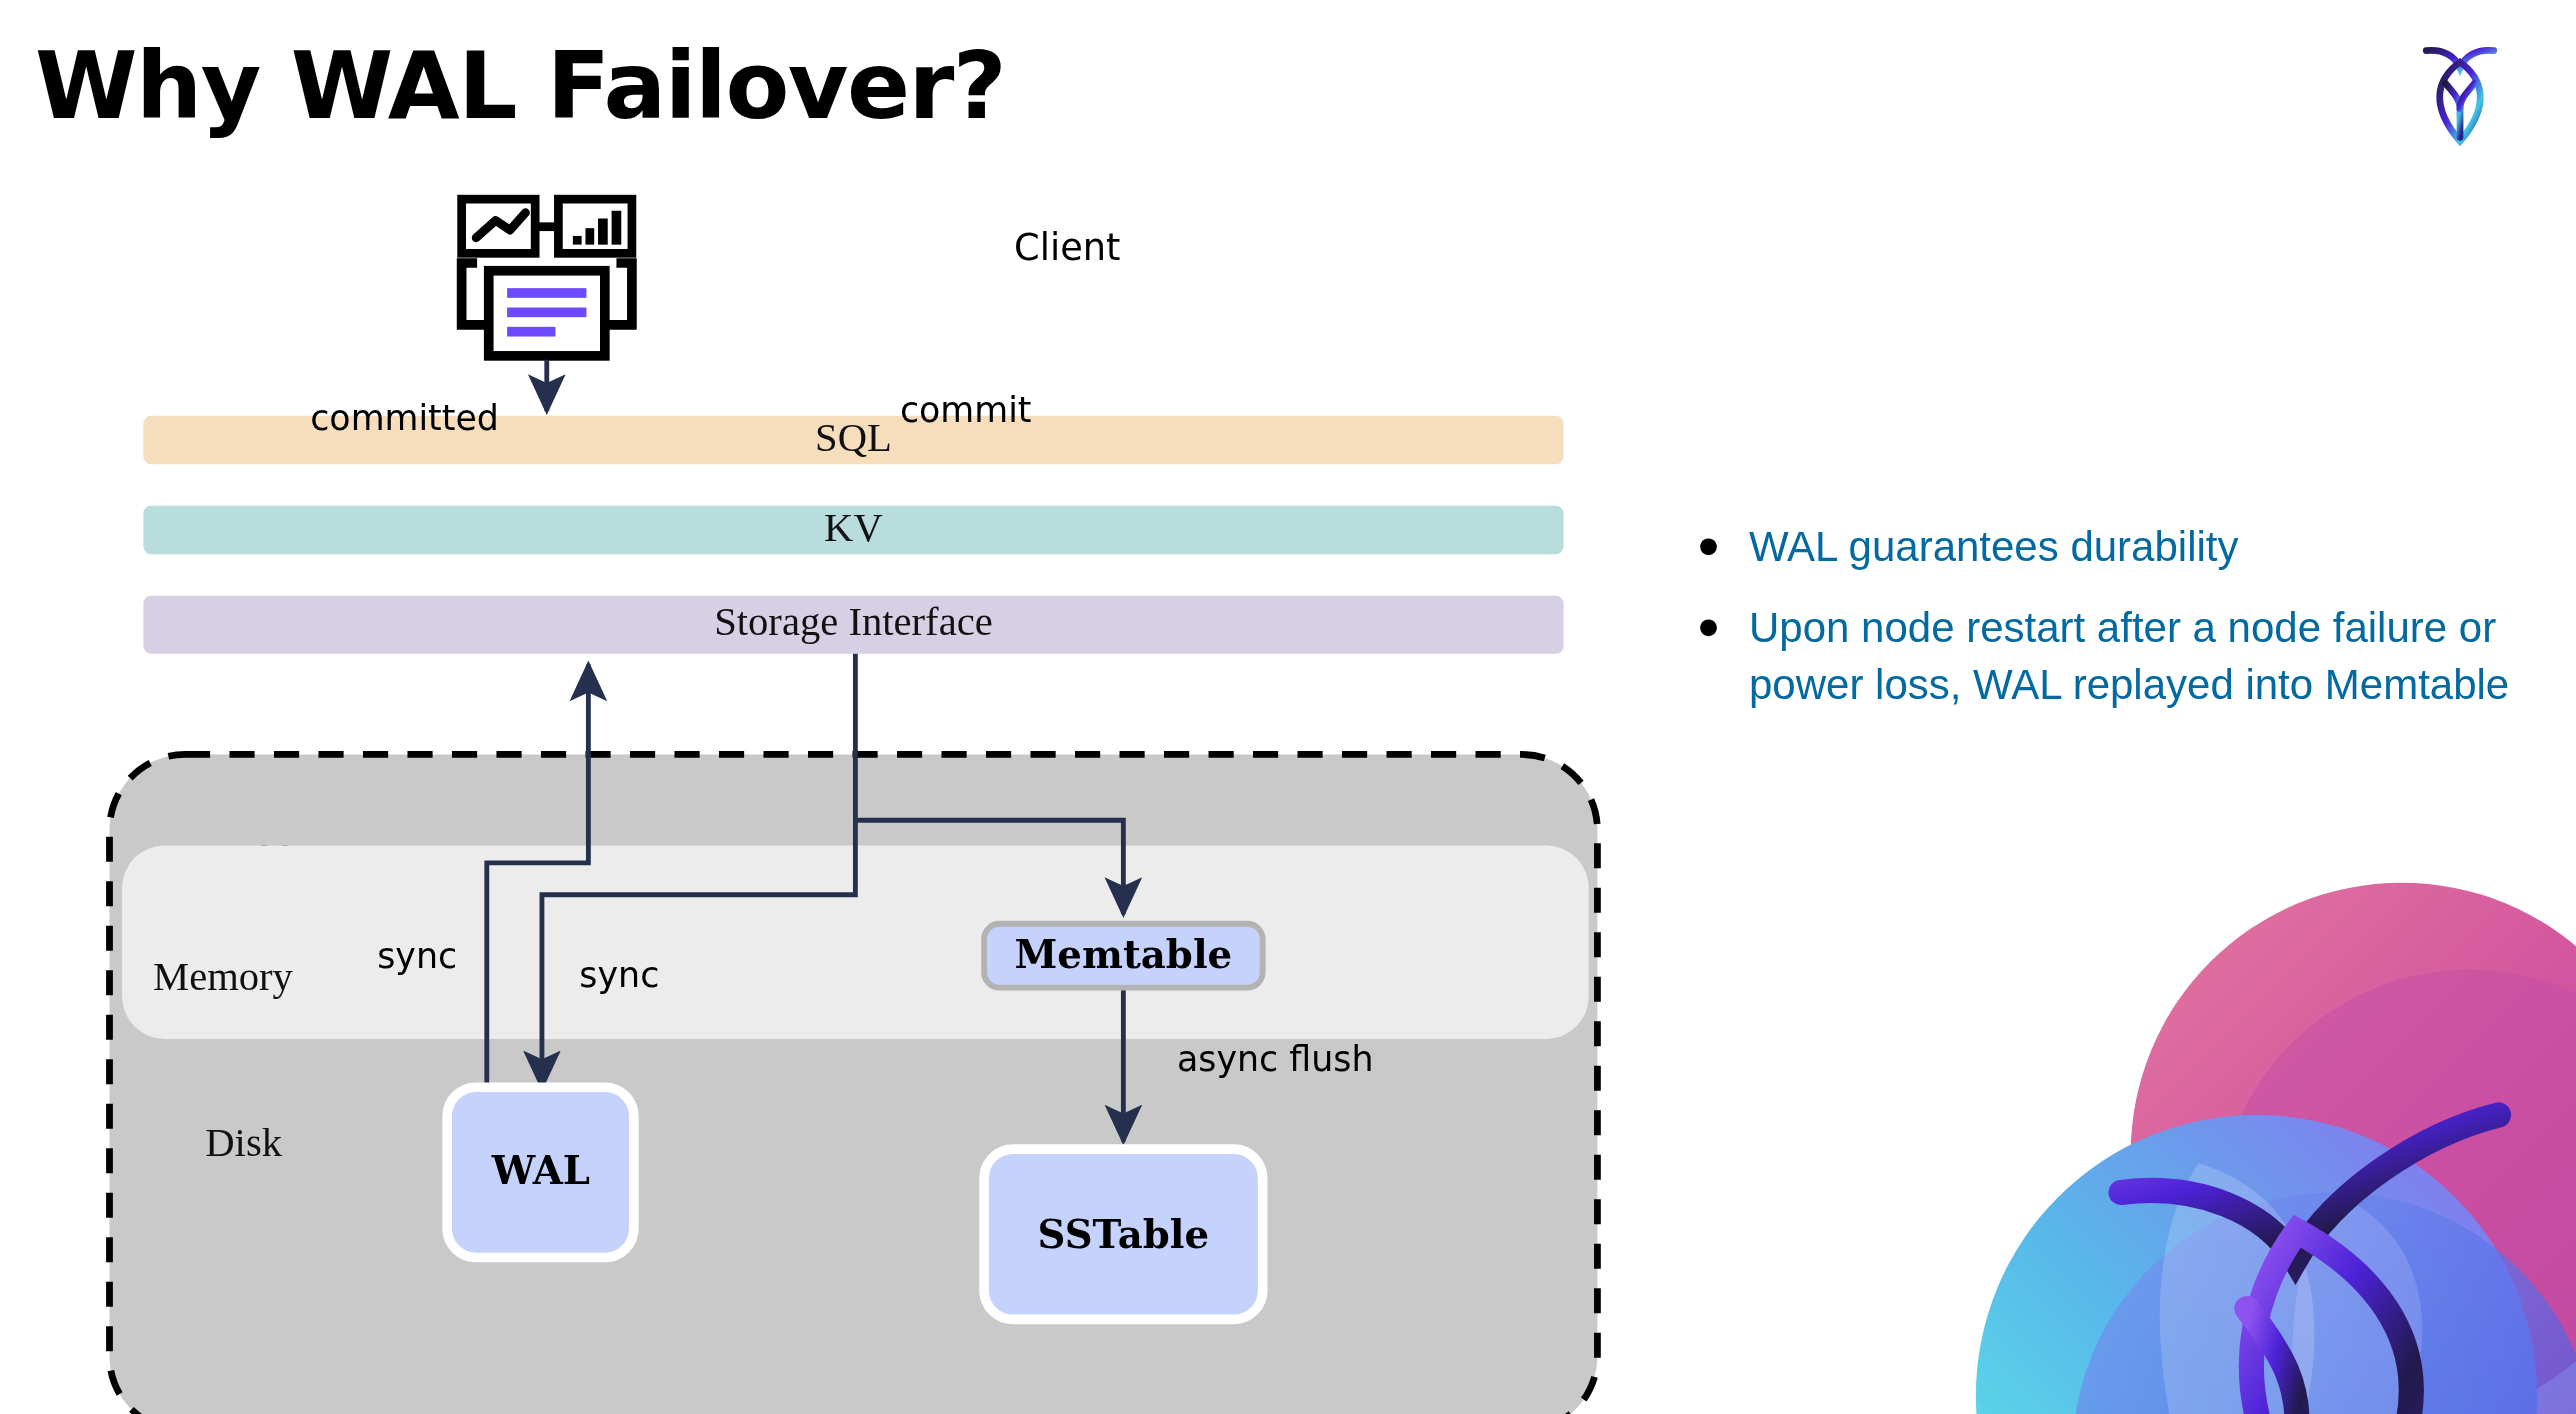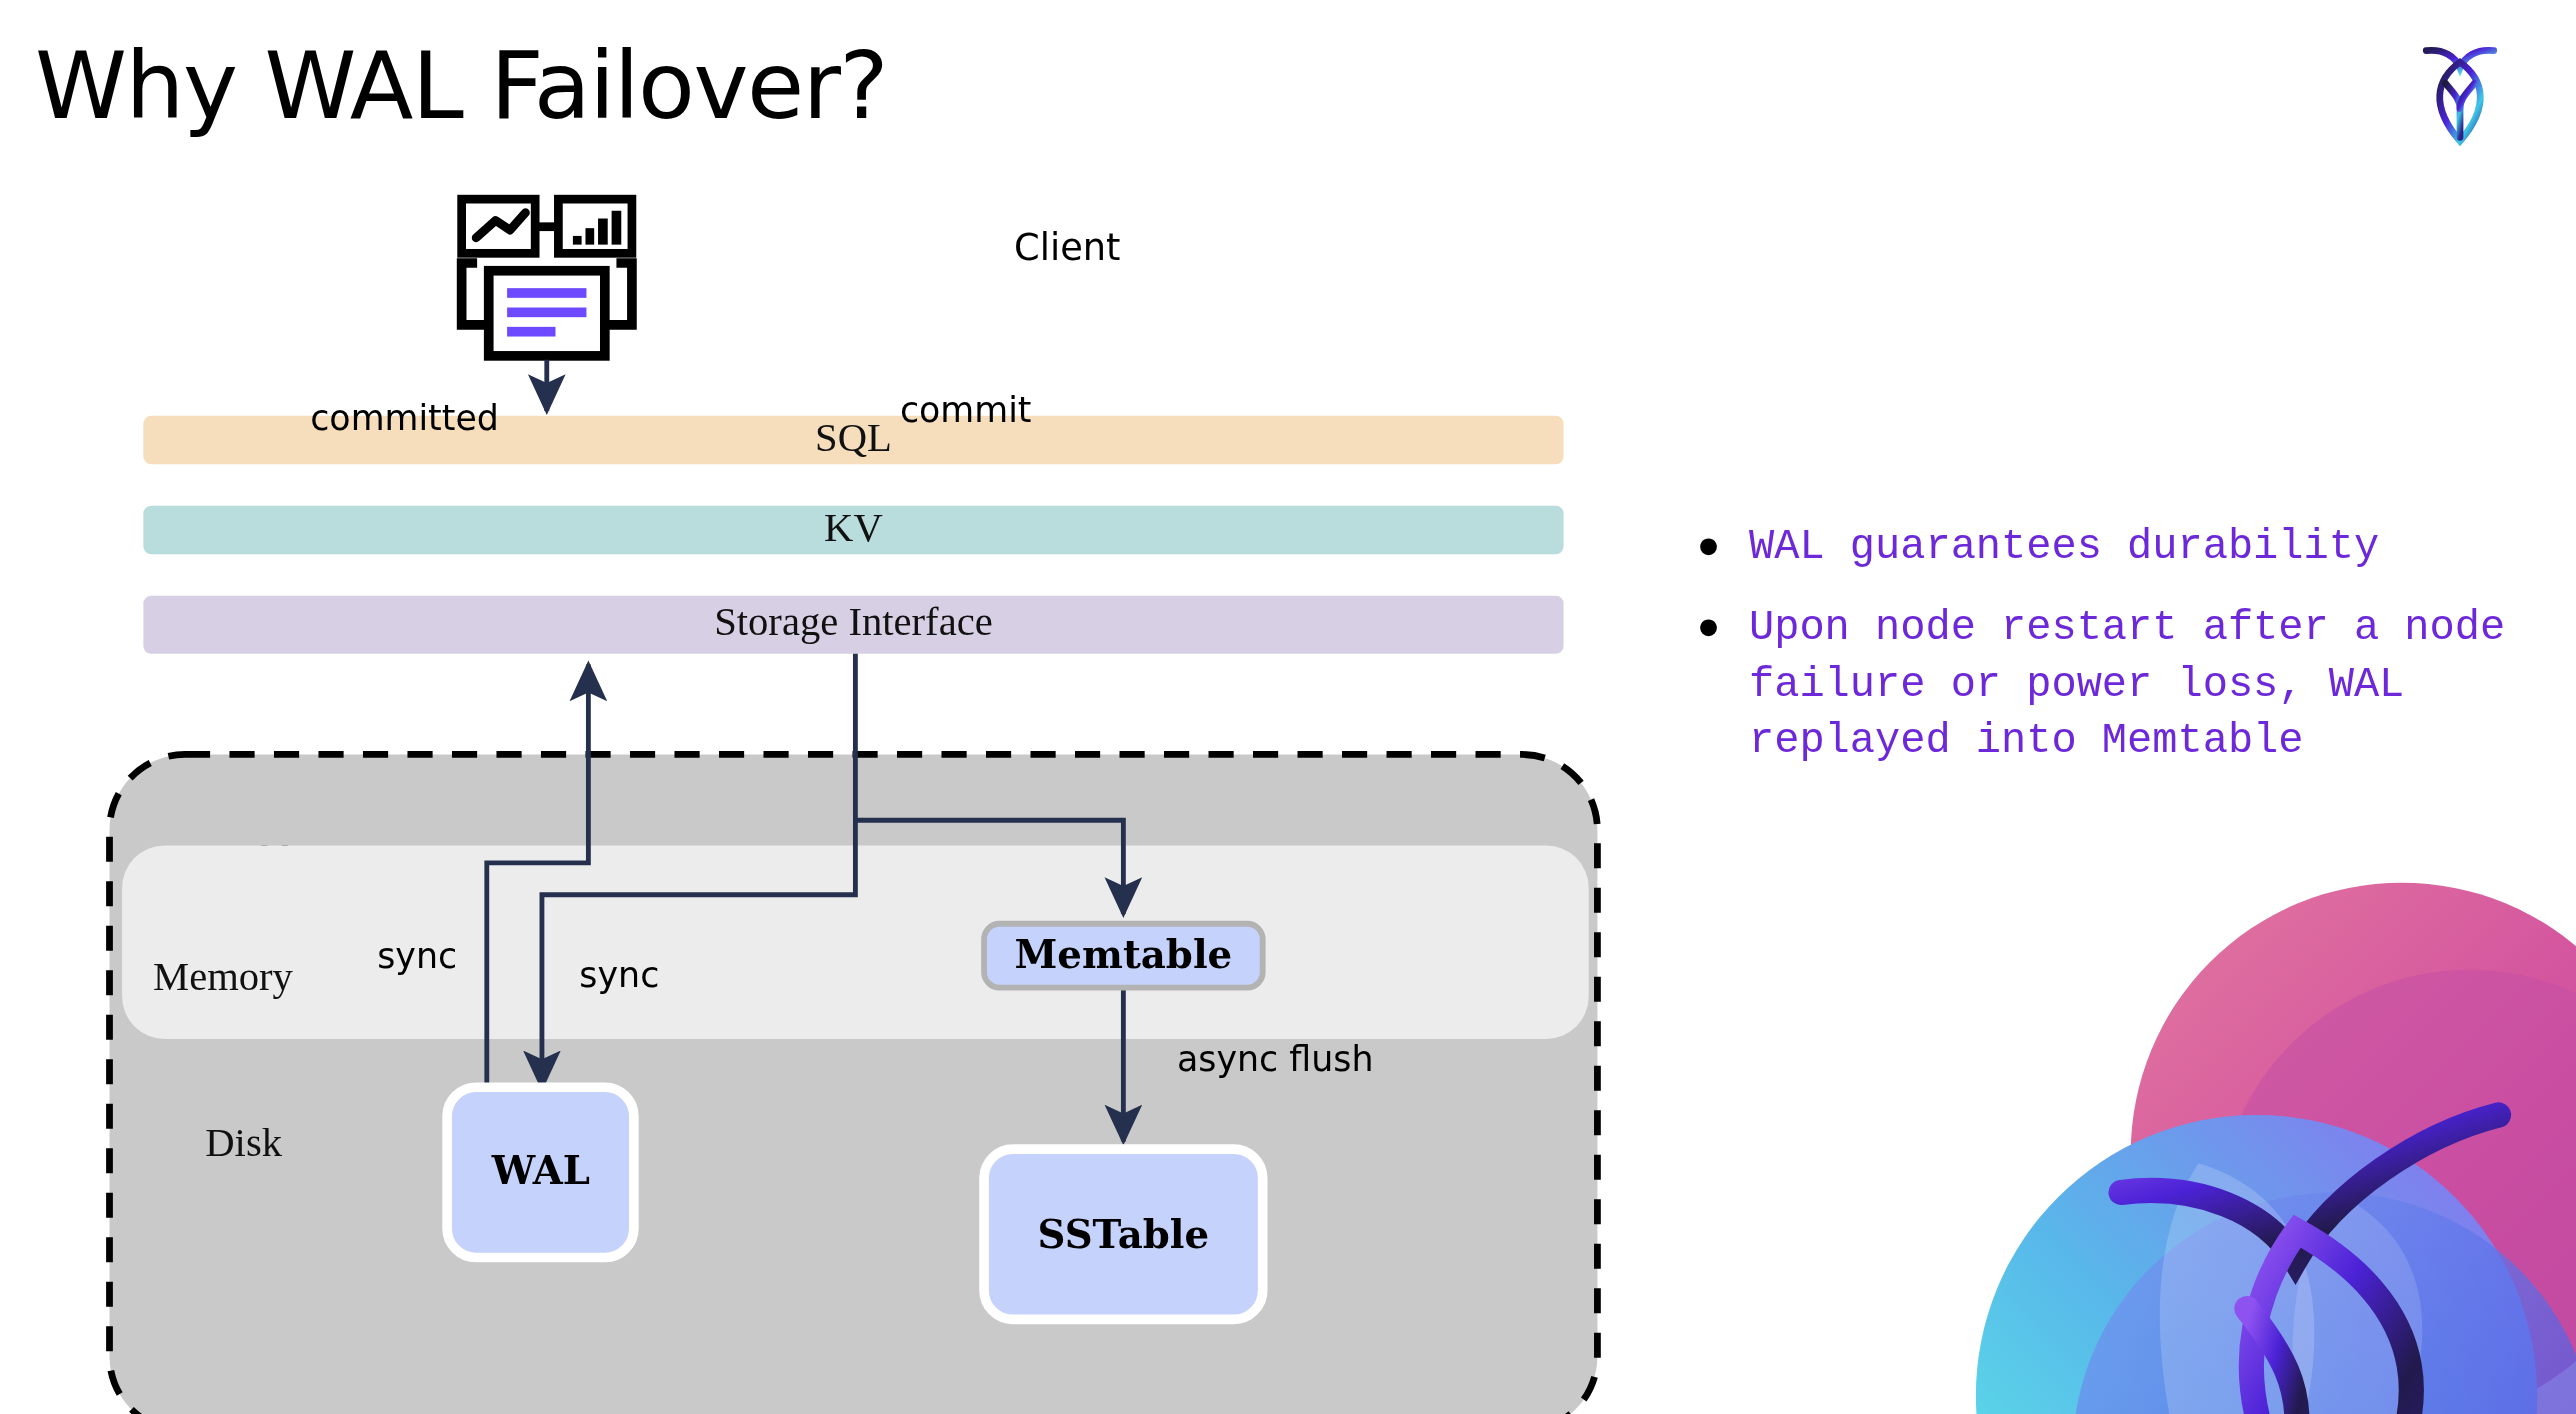--- a/index.html
+++ b/index.html
@@ -23,21 +23,21 @@
     background: #ffffff;
     overflow: hidden;
   }
 
   
   #slide-title {
     position: absolute;
     left: 35px;
     top: 35px;
     font-family: "DejaVu Sans", sans-serif;
-    font-weight: normal;
+    font-weight: bold;
     font-size: 93px;
     letter-spacing: -1.5px;
     color: #000000;
     line-height: 1.1;
     white-space: nowrap;
   }
 
   
   #brand-art {
     position: absolute;
@@ -83,24 +83,24 @@
     width: 60px;
     font-size: 39px;
     line-height: 1.32;
     color: #000000;
     text-align: left;
     padding-left: 7.7px;
     box-sizing: border-box;
   }
   .bullet-text {
     flex: 1 1 auto;
-    font-family: Liberation Mono, monospace;
+    font-family: Liberation Sans, sans-serif;
     font-size: 42px;
     line-height: 1.34;
-    color: #6d28d9;
+    color: #0369a1;
   }
 </style>
 </head>
 <body>
 
 <div id="slide">
 
   <div id="slide-title">Why WAL Failover?</div>
 
   <svg id="corner-logo" viewBox="0 0 110 130">

